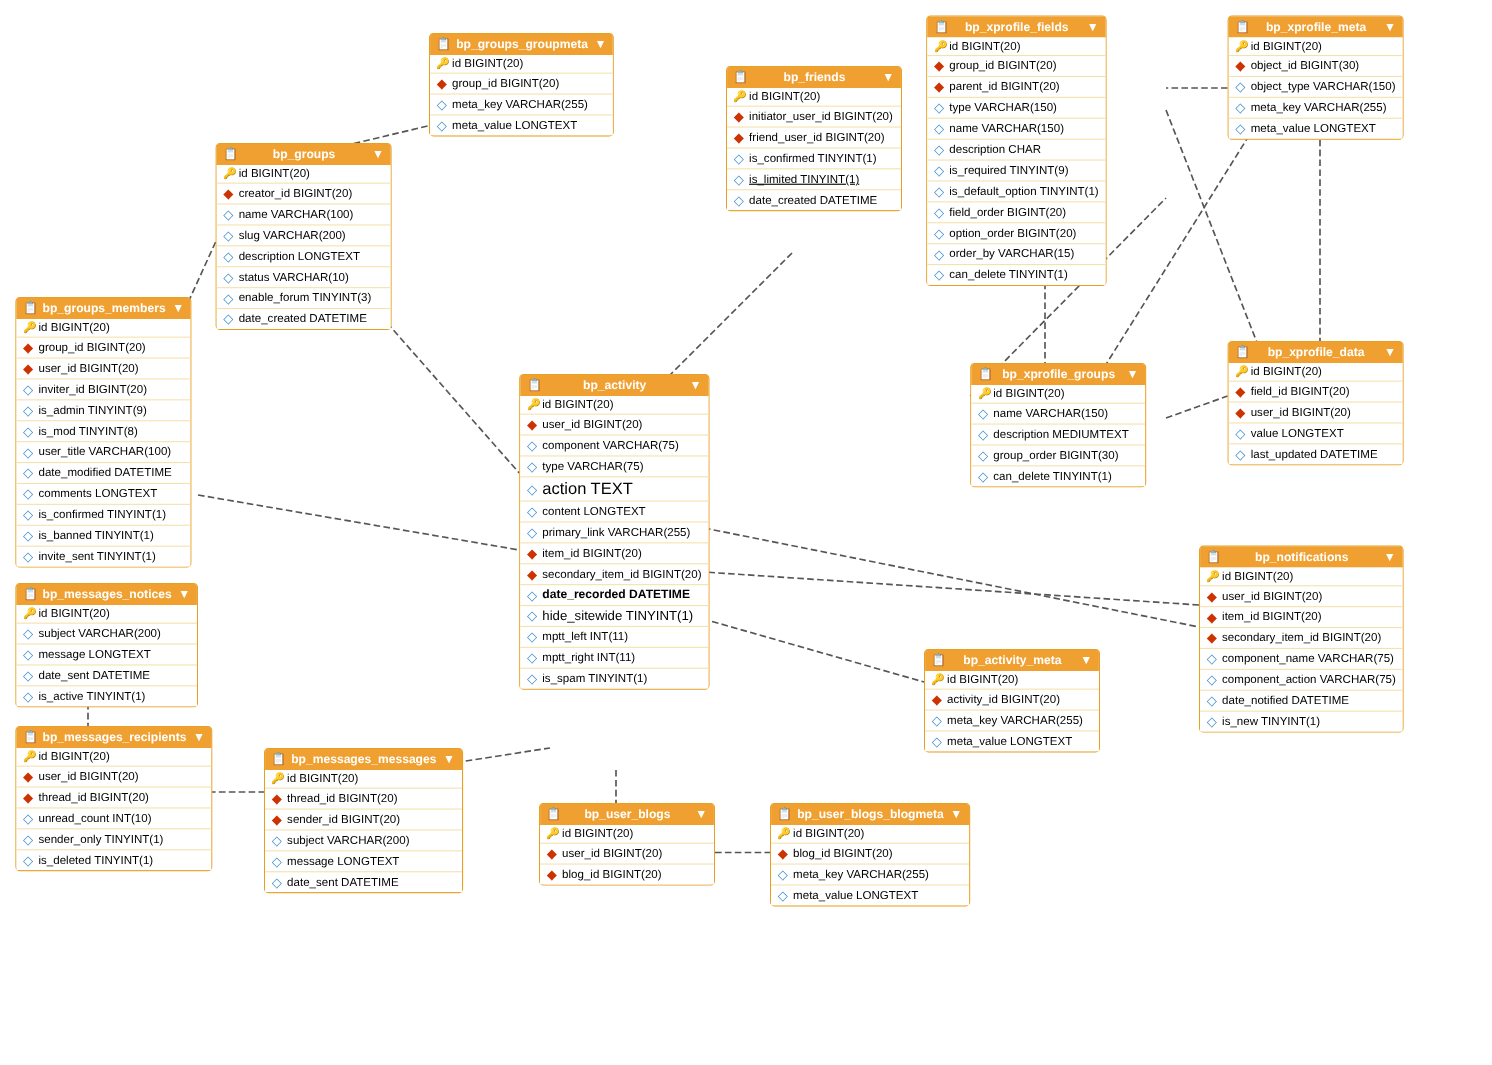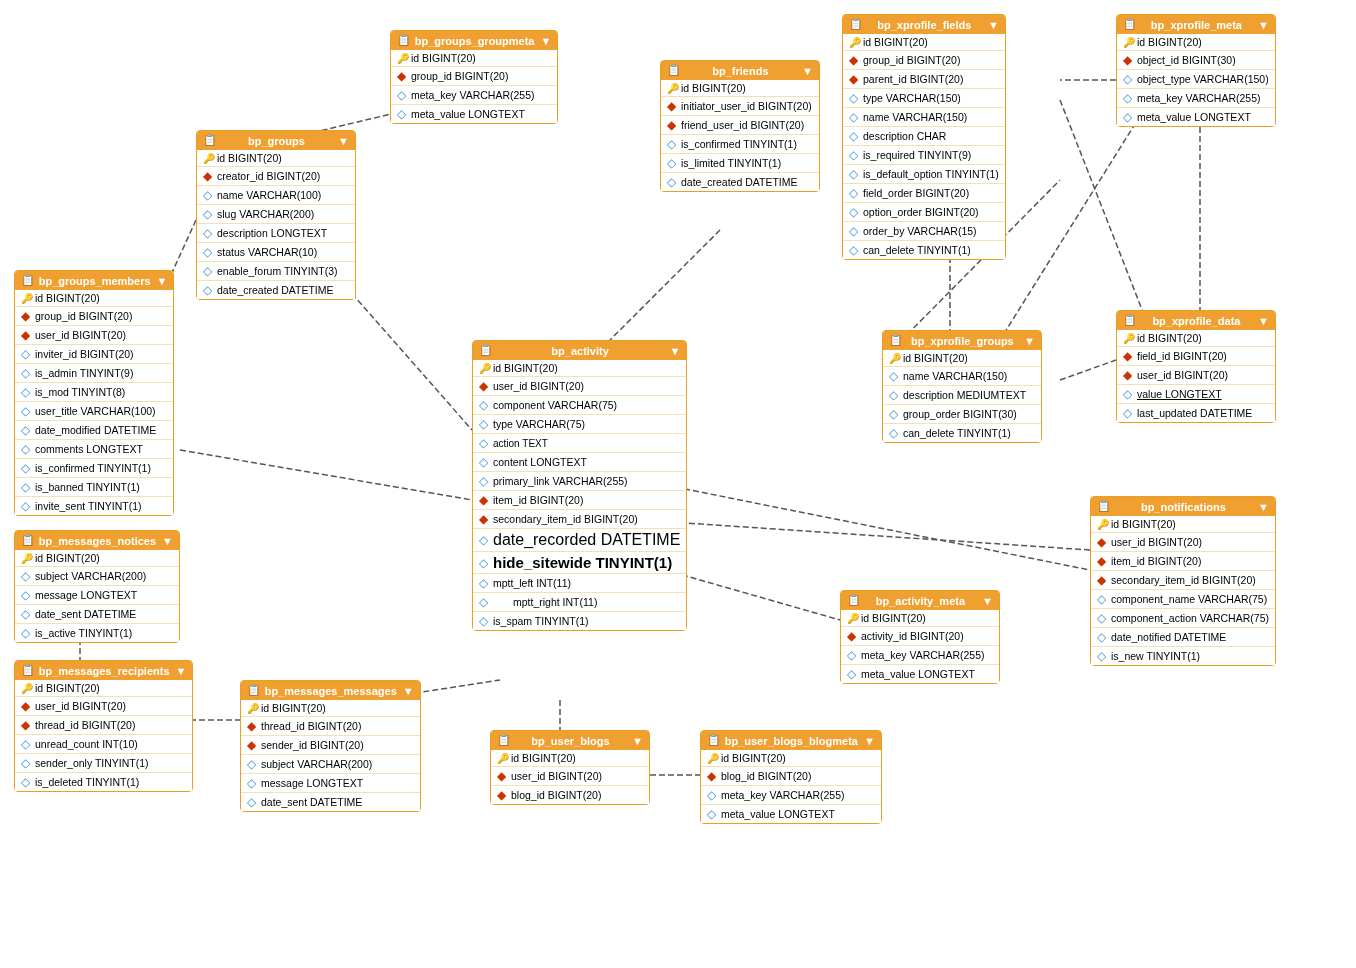--- a/index.html
+++ b/index.html
@@ -205,21 +205,21 @@
         <div class="table-row">
           <span class="row-icon icon-fk" style="color:#cc3300;font-size:12px;">◆</span>
           <span style="font-size:10.5px;">friend_user_id BIGINT(20)</span>
         </div>
         <div class="table-row">
           <span class="row-icon icon-diamond" style="color:#4090d0;font-size:12px;">◇</span>
           <span style="font-size:10.5px;">is_confirmed TINYINT(1)</span>
         </div>
         <div class="table-row">
           <span class="row-icon icon-diamond" style="color:#4090d0;font-size:12px;">◇</span>
-          <span style="font-size:10.5px;">is_limited TINYINT(1)</span>
+          <span style="font-size:10.5px;text-decoration:underline;">is_limited TINYINT(1)</span>
         </div>
         <div class="table-row">
           <span class="row-icon icon-diamond" style="color:#4090d0;font-size:12px;">◇</span>
           <span style="font-size:10.5px;">date_created DATETIME</span>
         </div>
       </div>
     </div>
     <div class="table-box" style="left: 14px; top: 270px;">
       <div class="table-header">
         <span style="margin-right:4px;">📋</span>
@@ -295,53 +295,53 @@
         <div class="table-row">
           <span class="row-icon icon-diamond" style="color:#4090d0;font-size:12px;">◇</span>
           <span style="font-size:10.5px;">component VARCHAR(75)</span>
         </div>
         <div class="table-row">
           <span class="row-icon icon-diamond" style="color:#4090d0;font-size:12px;">◇</span>
           <span style="font-size:10.5px;">type VARCHAR(75)</span>
         </div>
         <div class="table-row">
           <span class="row-icon icon-diamond" style="color:#4090d0;font-size:12px;">◇</span>
-          <span style="font-size:10px;">action TEXT</span>
+          <span style="font-size:15px;">action TEXT</span>
         </div>
         <div class="table-row">
           <span class="row-icon icon-diamond" style="color:#4090d0;font-size:12px;">◇</span>
           <span style="font-size:10.5px;">content LONGTEXT</span>
         </div>
         <div class="table-row">
           <span class="row-icon icon-diamond" style="color:#4090d0;font-size:12px;">◇</span>
           <span style="font-size:10.5px;">primary_link VARCHAR(255)</span>
         </div>
         <div class="table-row">
           <span class="row-icon icon-fk" style="color:#cc3300;font-size:12px;">◆</span>
           <span style="font-size:10.5px;">item_id BIGINT(20)</span>
         </div>
         <div class="table-row">
           <span class="row-icon icon-fk" style="color:#cc3300;font-size:12px;">◆</span>
           <span style="font-size:10.5px;">secondary_item_id BIGINT(20)</span>
         </div>
         <div class="table-row">
           <span class="row-icon icon-diamond" style="color:#4090d0;font-size:12px;">◇</span>
-          <span style="font-size:16px;">date_recorded DATETIME</span>
-        </div>
-        <div class="table-row">
-          <span class="row-icon icon-diamond" style="color:#4090d0;font-size:12px;">◇</span>
-          <span style="font-size:15px;font-weight:bold;">hide_sitewide TINYINT(1)</span>
+          <span style="font-size:11px;font-weight:bold;">date_recorded DATETIME</span>
+        </div>
+        <div class="table-row">
+          <span class="row-icon icon-diamond" style="color:#4090d0;font-size:12px;">◇</span>
+          <span style="font-size:12px;">hide_sitewide TINYINT(1)</span>
         </div>
         <div class="table-row">
           <span class="row-icon icon-diamond" style="color:#4090d0;font-size:12px;">◇</span>
           <span style="font-size:10.5px;">mptt_left INT(11)</span>
         </div>
         <div class="table-row">
           <span class="row-icon icon-diamond" style="color:#4090d0;font-size:12px;">◇</span>
-          <span style="font-size:10.5px;margin-left:20px;">mptt_right INT(11)</span>
+          <span style="font-size:10.5px;">mptt_right INT(11)</span>
         </div>
         <div class="table-row">
           <span class="row-icon icon-diamond" style="color:#4090d0;font-size:12px;">◇</span>
           <span style="font-size:10.5px;">is_spam TINYINT(1)</span>
         </div>
       </div>
     </div>
     <div class="table-box" style="left: 842px; top: 14px;">
       <div class="table-header">
         <span style="margin-right:4px;">📋</span>
@@ -471,21 +471,21 @@
         <div class="table-row">
           <span class="row-icon icon-fk" style="color:#cc3300;font-size:12px;">◆</span>
           <span style="font-size:10.5px;">field_id BIGINT(20)</span>
         </div>
         <div class="table-row">
           <span class="row-icon icon-fk" style="color:#cc3300;font-size:12px;">◆</span>
           <span style="font-size:10.5px;">user_id BIGINT(20)</span>
         </div>
         <div class="table-row">
           <span class="row-icon icon-diamond" style="color:#4090d0;font-size:12px;">◇</span>
-          <span style="font-size:10.5px;text-decoration:underline;">value LONGTEXT</span>
+          <span style="font-size:10.5px;">value LONGTEXT</span>
         </div>
         <div class="table-row">
           <span class="row-icon icon-diamond" style="color:#4090d0;font-size:12px;">◇</span>
           <span style="font-size:10.5px;">last_updated DATETIME</span>
         </div>
       </div>
     </div>
     <div class="table-box" style="left: 14px; top: 530px;">
       <div class="table-header">
         <span style="margin-right:4px;">📋</span>

